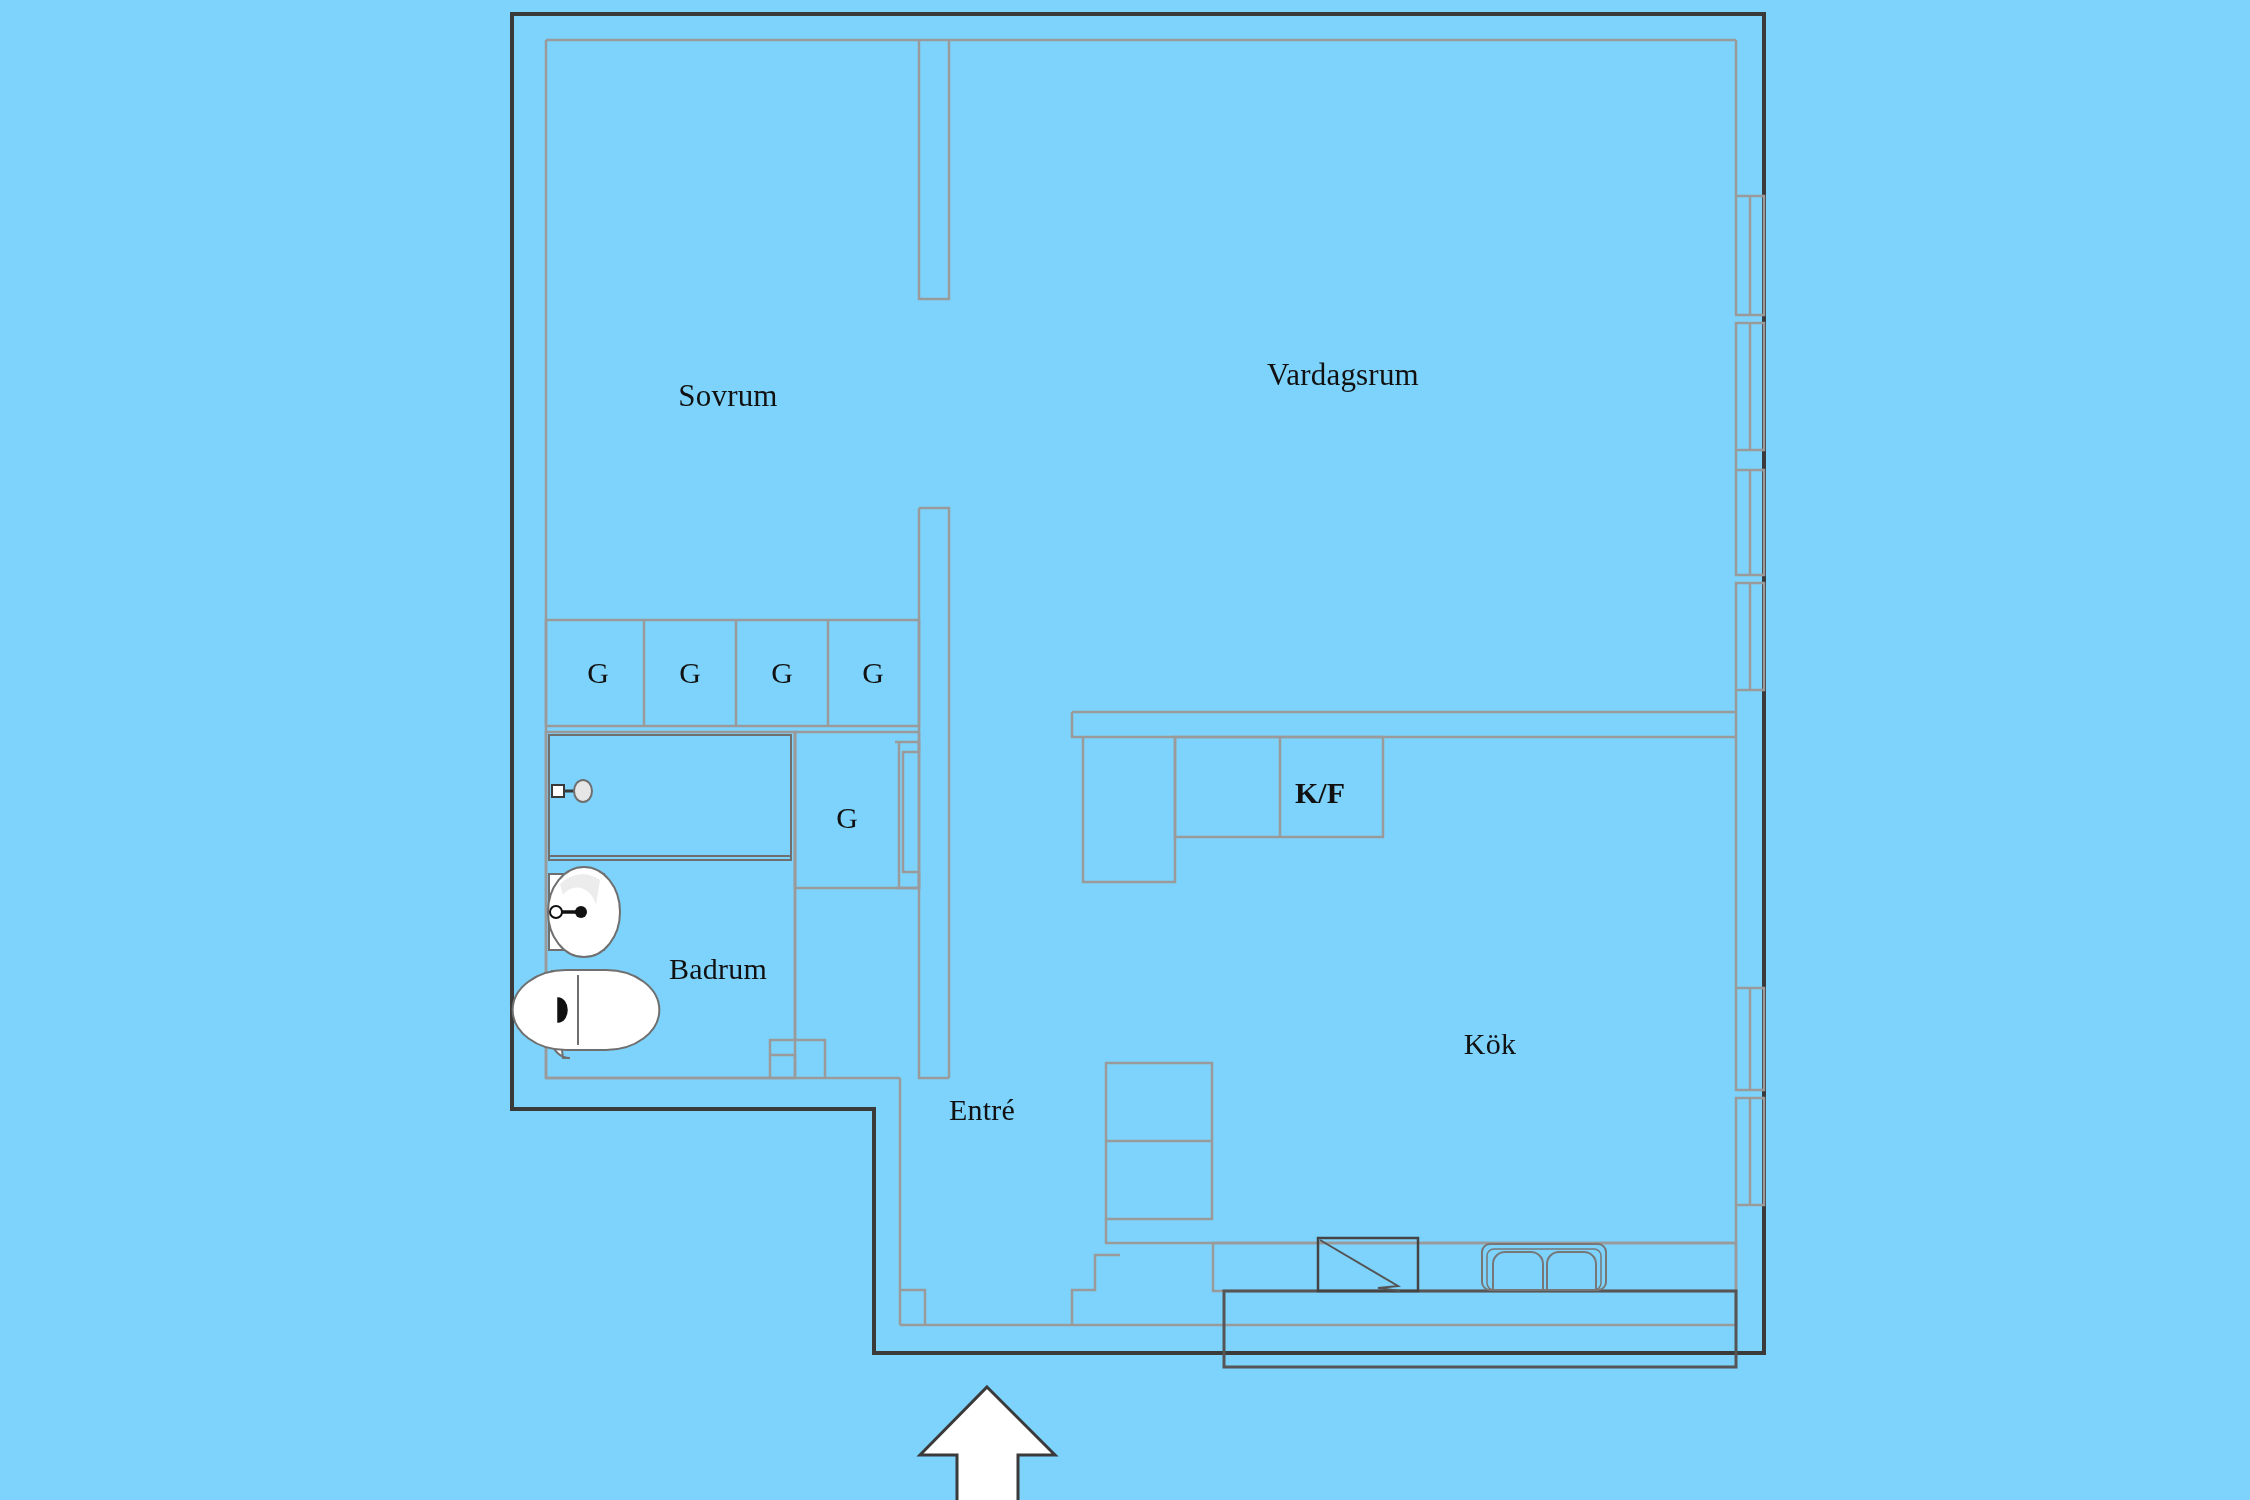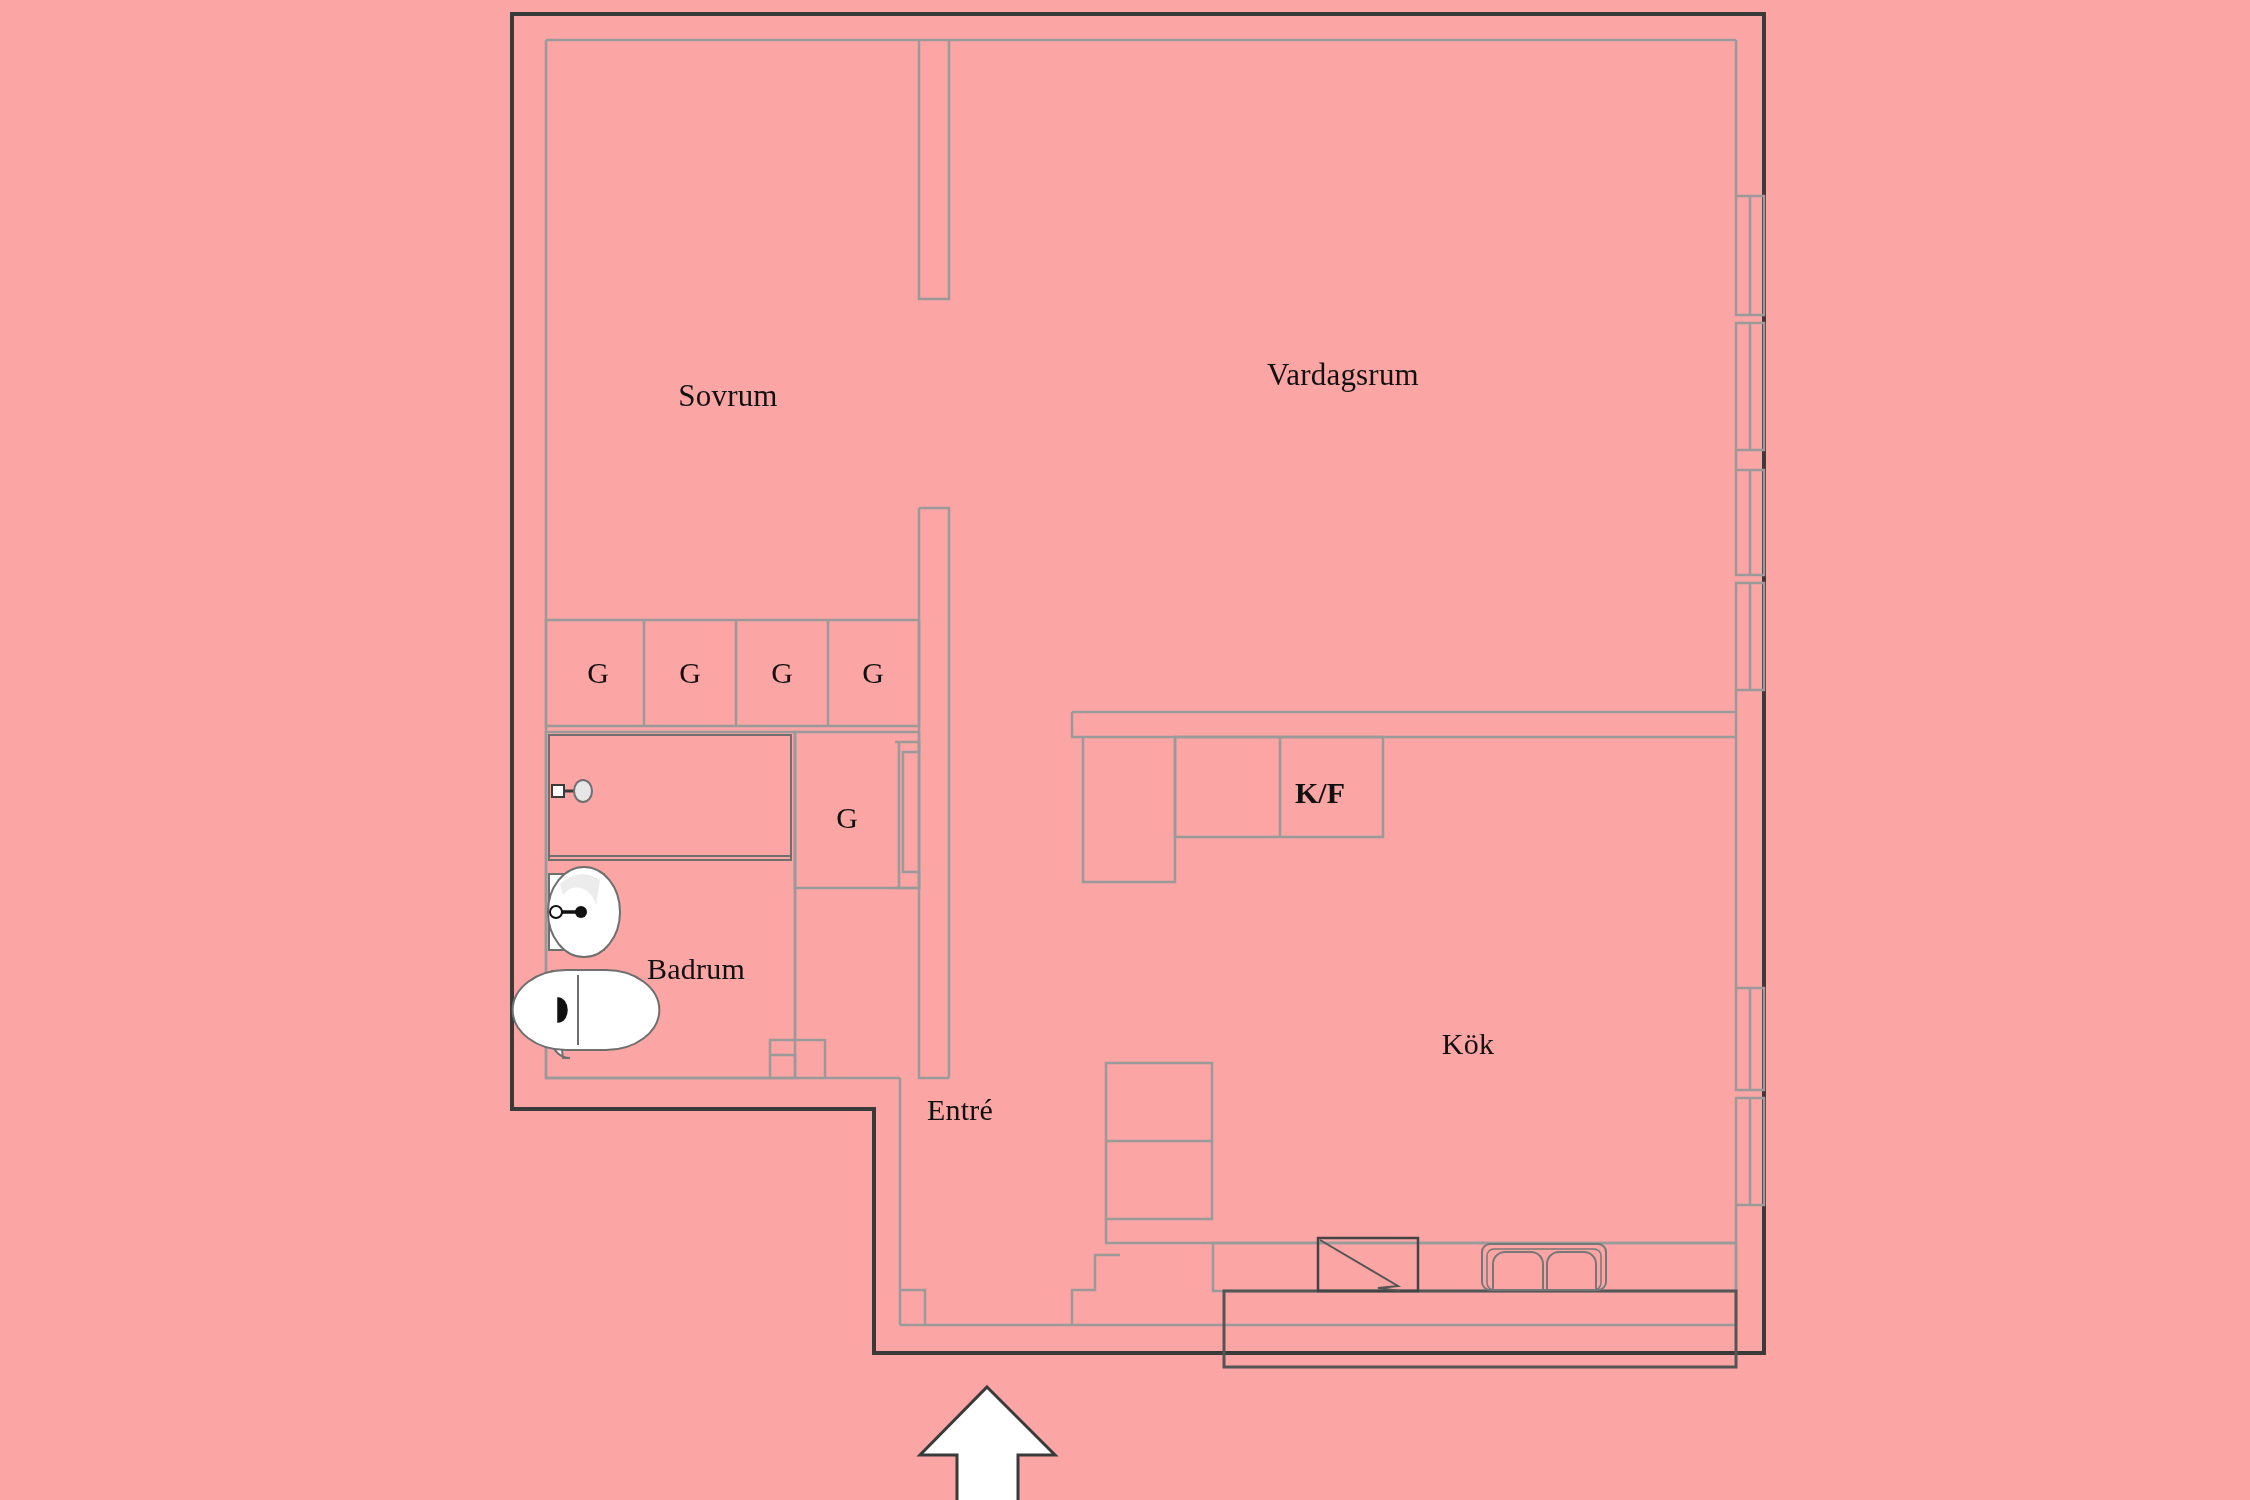--- a/index.html
+++ b/index.html
@@ -11,41 +11,41 @@
   body {
     width: 2250px;
     height: 1500px;
     overflow: hidden;
     font-family: "Liberation Serif", "DejaVu Serif", serif;
   }
   #plan-root {
     position: relative;
     width: 2250px;
     height: 1500px;
-    background: #fca5a5;
+    background: #7dd3fc;
   }
   #plan-svg {
     position: absolute;
     left: 0;
     top: 0;
     width: 2250px;
     height: 1500px;
     display: block;
   }
   .room-label {
     position: absolute;
     color: #111111;
     font-family: "Liberation Serif", "DejaVu Serif", serif;
     font-weight: 400;
     white-space: nowrap;
     transform: translate(-50%, -50%);
     letter-spacing: 0.2px;
   }
   .label-lg { font-size: 31px; }
-  .label-md { font-size: 30px; }
+  .label-md { font-size: 30px; margin-left: 22px; }
   .closet-label {
     position: absolute;
     color: #111111;
     font-family: "Liberation Serif", "DejaVu Serif", serif;
     font-size: 30px;
     transform: translate(-50%, -50%);
     white-space: nowrap;
   }
 </style>
 </head>

